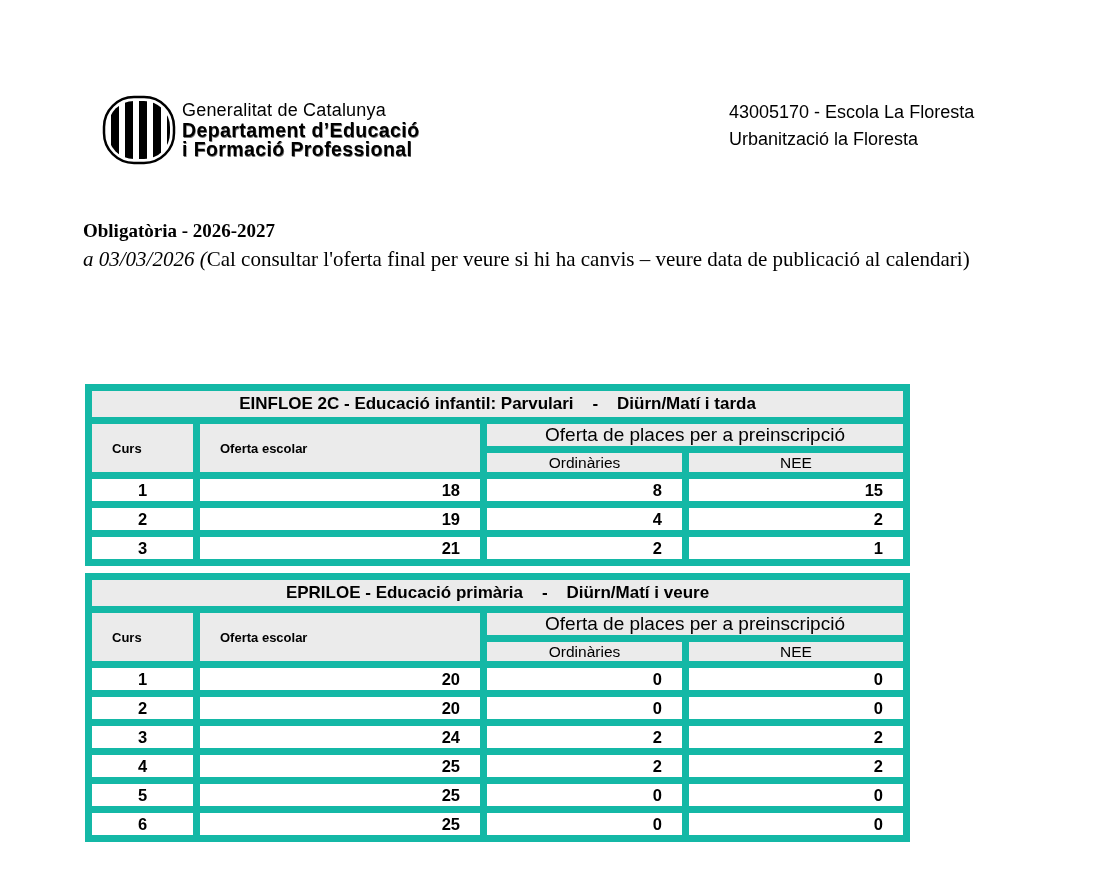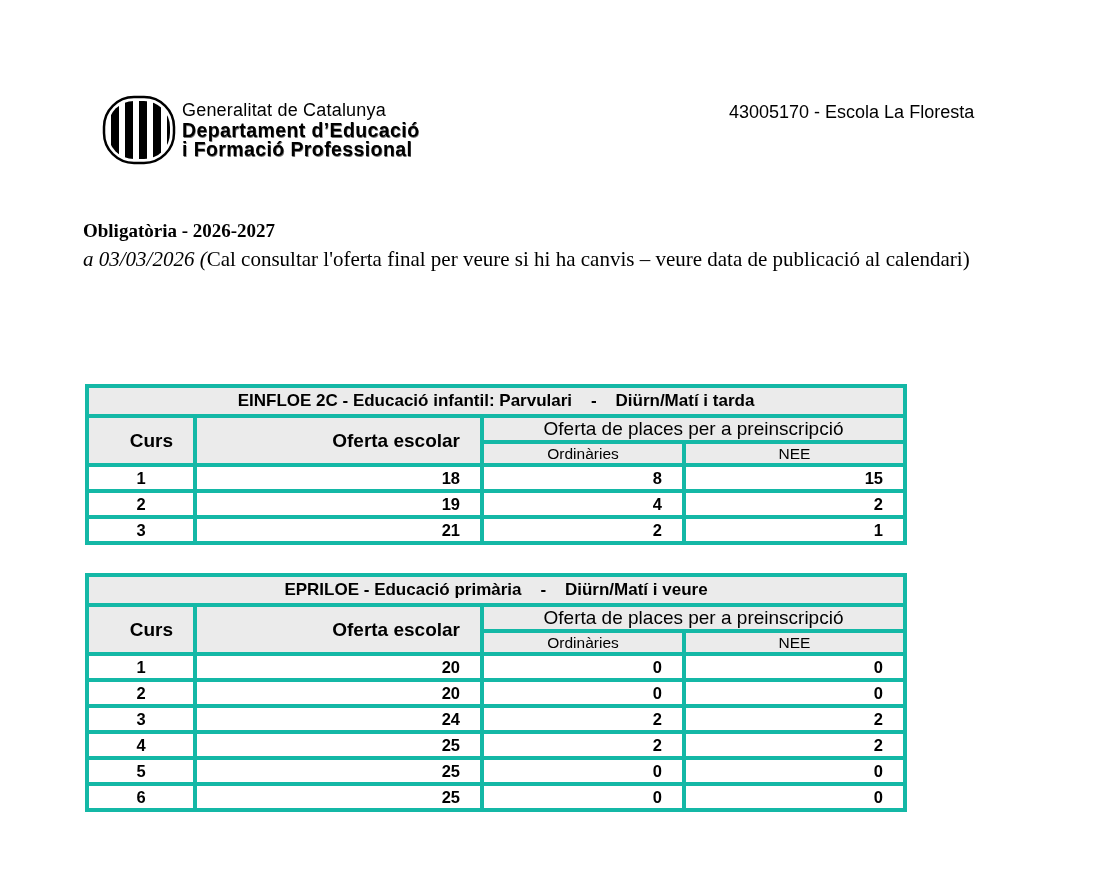--- a/index.html
+++ b/index.html
@@ -82,38 +82,38 @@
   .table-wrap.t2 { top: 573px; }
 
   table.offer {
     border-collapse: collapse;
     table-layout: fixed;
     width: 818px;
     border: 2px solid #000;
     font-size: 16.5px;
   }
   table.offer th, table.offer td {
-    border: 4px solid #14b8a6;
+    border: 7px solid #14b8a6;
     padding: 0 20px;
     overflow: hidden;
   }
   .t-title {
     height: 26px;
     background: #ebebeb;
     font-weight: bold;
     font-size: 17px;
     text-align: center;
     white-space: pre-wrap;
     border-bottom: 2px solid #000 !important;
   }
   .hdr { background: #ebebeb; }
   .th-curs, .th-oferta {
     font-weight: bold;
-    text-align: right;
-    font-size: 19px;
+    text-align: left;
+    font-size: 13px;
   }
   .th-group {
     font-weight: normal;
     text-align: center;
     height: 21px;
     font-size: 19px;
   }
   .th-sub {
     font-weight: normal;
     text-align: center;
@@ -153,20 +153,21 @@
   </div>
   <div class="logo-text">
     <div class="logo-line1">Generalitat de Catalunya</div>
     <div class="logo-line2">Departament d’Educació</div>
     <div class="logo-line3">i Formació Professional</div>
   </div>
 </div>
 
 <div class="school-block">
   <div>43005170 - Escola La Floresta</div>
+  <div>Urbanització la Floresta</div>
 </div>
 
 <div class="doc-titles">
   <p class="doc-title-line">Obligatòria - 2026-2027</p>
   <p class="doc-note"><span class="note-date">a 03/03/2026 (</span><span class="note-text">Cal consultar l'oferta final per veure si hi ha canvis – veure data de publicació al calendari)</span></p>
 </div>
 
 <div class="table-wrap t1">
   <table class="offer">
     <colgroup>

